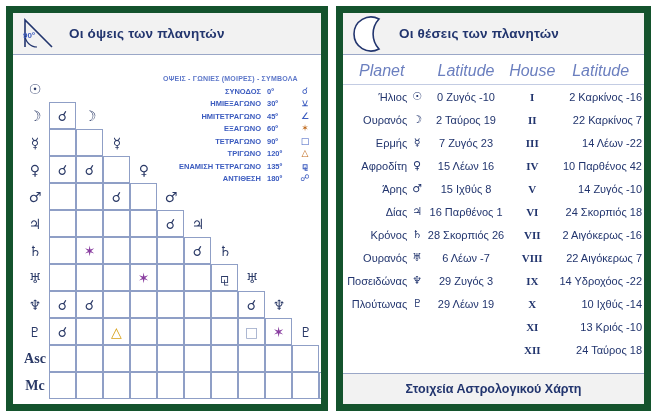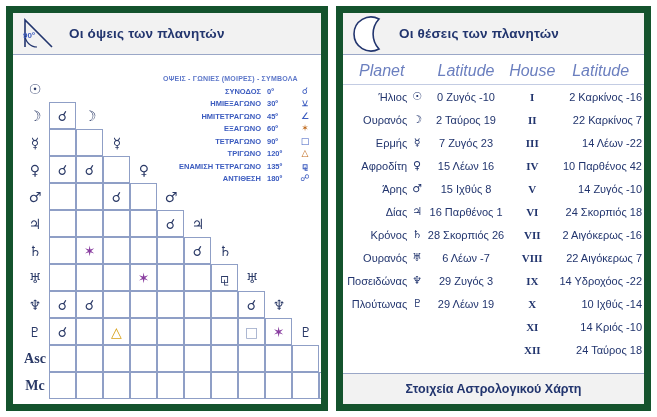--- a/index.html
+++ b/index.html
@@ -546,21 +546,21 @@
               <td class="sym">♇</td>
               <td class="lat">29 Λέων 19</td>
               <td class="house">X</td>
               <td class="lon">10 Ιχθύς -14</td>
             </tr>
             <tr>
               <td class="name"></td>
               <td class="sym"></td>
               <td class="lat"></td>
               <td class="house">XI</td>
-              <td class="lon">14 Κριός -10</td>
+              <td class="lon">13 Κριός -10</td>
             </tr>
             <tr>
               <td class="name"></td>
               <td class="sym"></td>
               <td class="lat"></td>
               <td class="house">XII</td>
               <td class="lon">24 Ταύρος 18</td>
             </tr>
           </tbody>
       </table>

